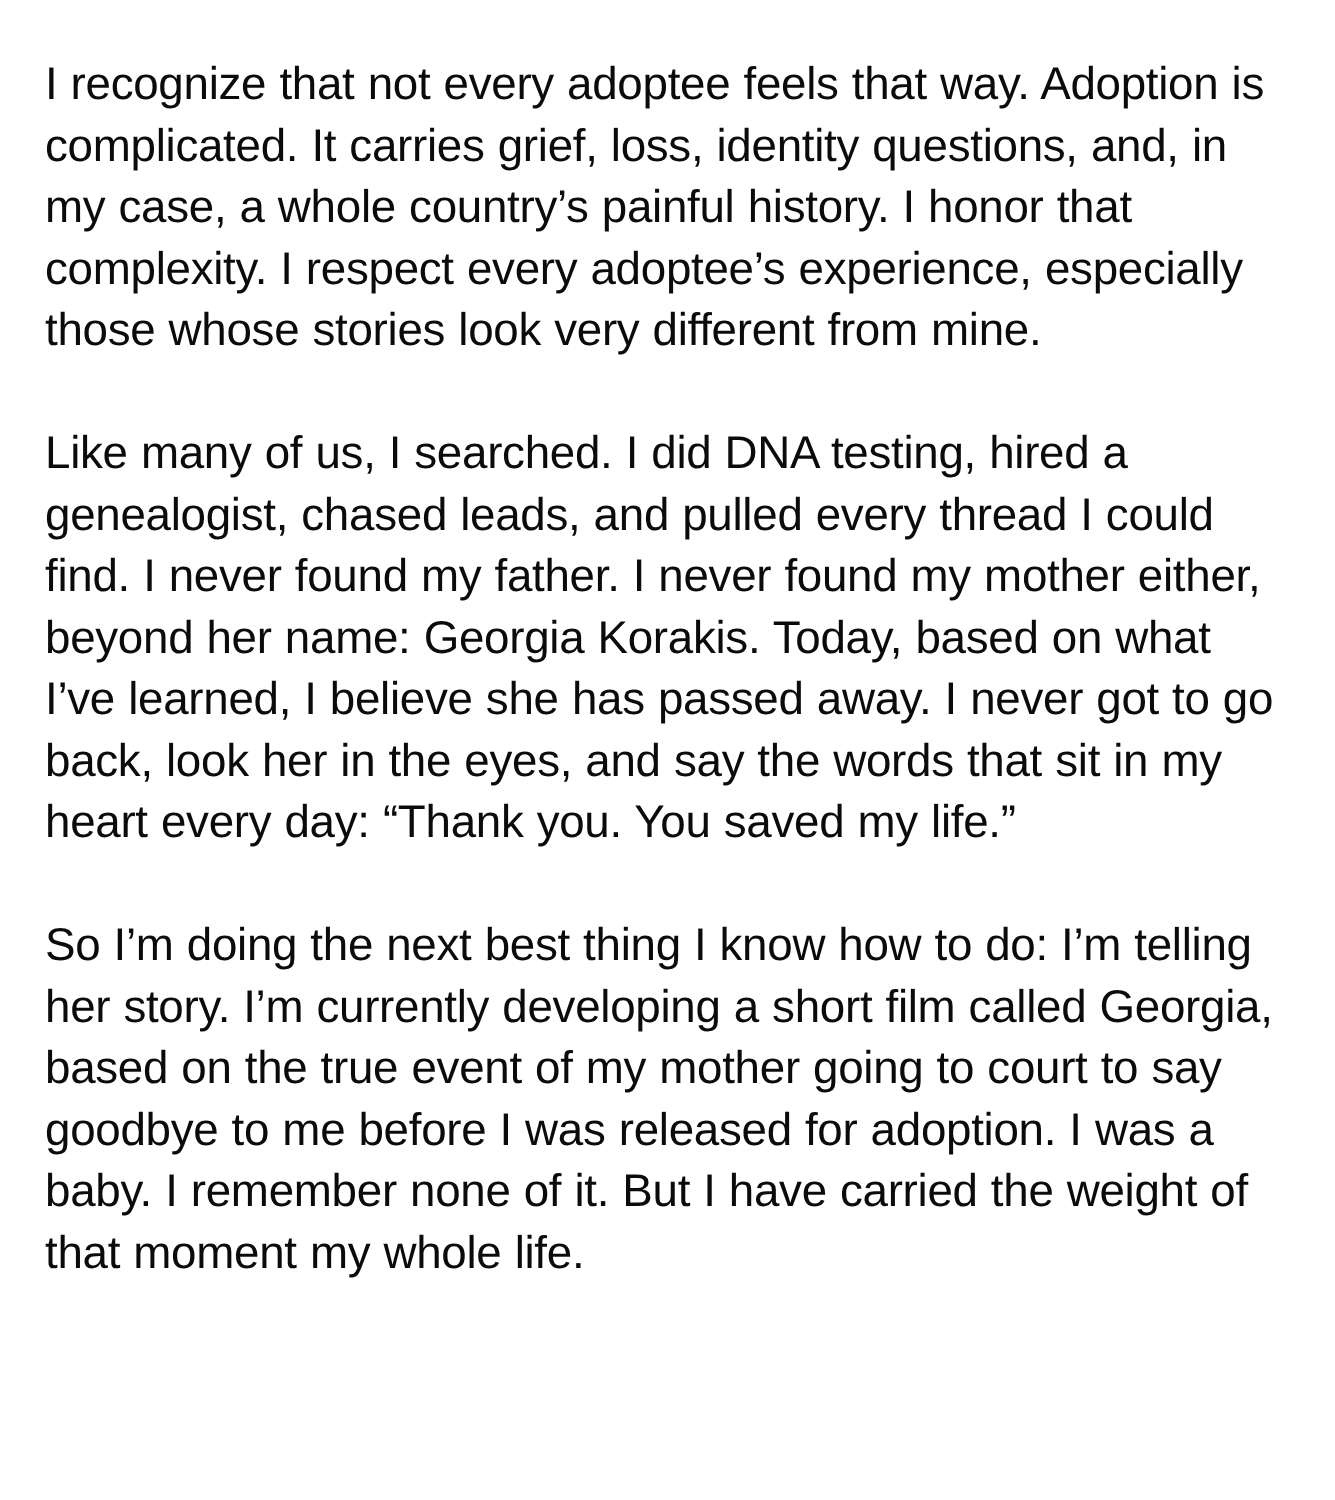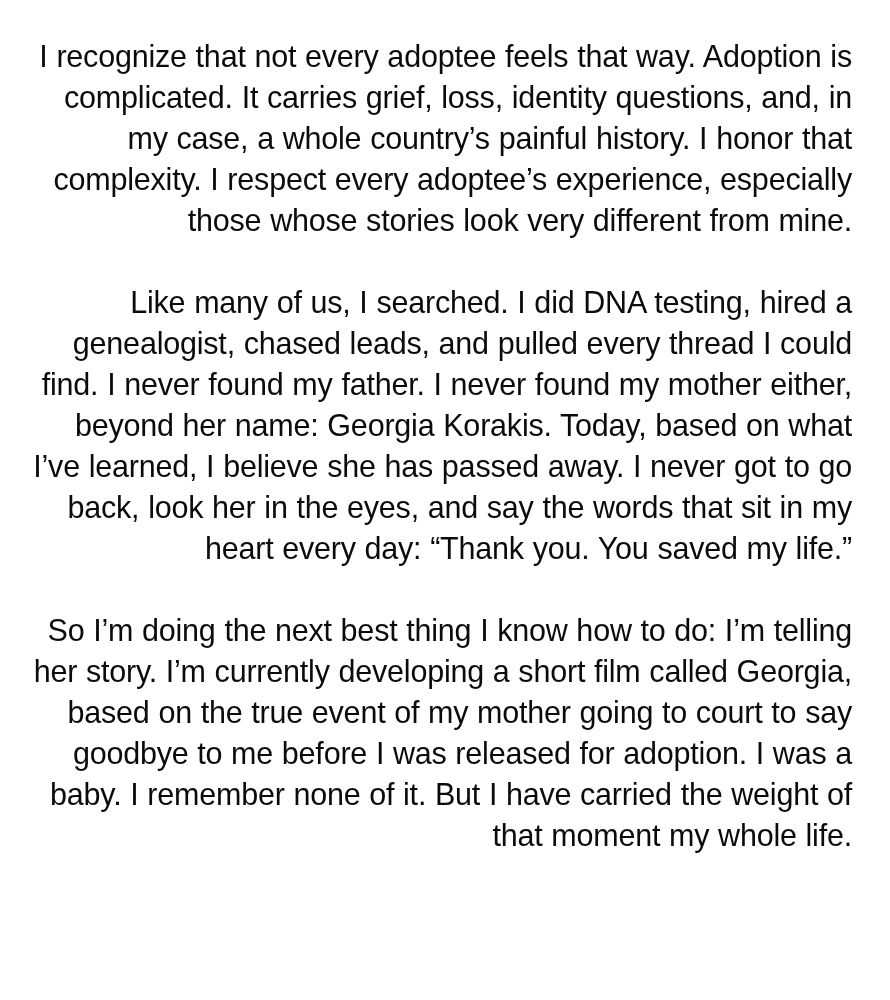--- a/index.html
+++ b/index.html
@@ -13,21 +13,20 @@
     overflow: hidden;
     font-family: "Liberation Sans", sans-serif;
     color: #0a0a0a;
   }
   .page {
     box-sizing: border-box;
     width: 882px;
     height: 1000px;
     padding: 36px 30px 0 30px;
     background: #ffffff;
-    text-align: right;
   }
   .para {
     font-size: 30.5px;
     line-height: 41px;
     letter-spacing: -0.2px;
     margin: 0 0 41px 0;
     color: #0b0b0b;
     font-weight: 400;
     white-space: pre-wrap;
     word-spacing: 0.5px;

